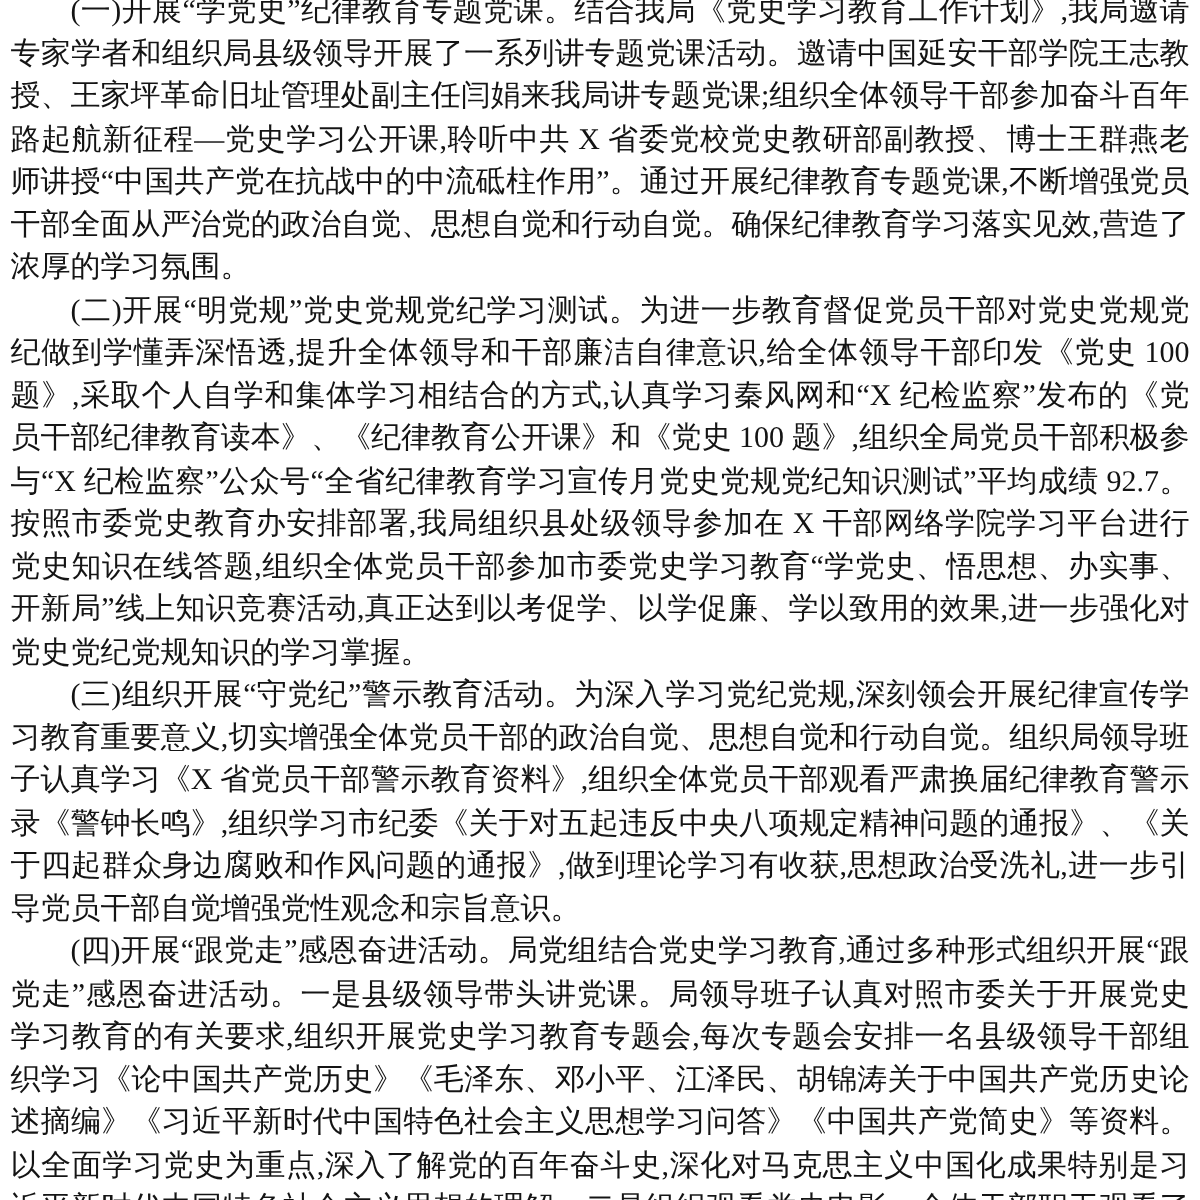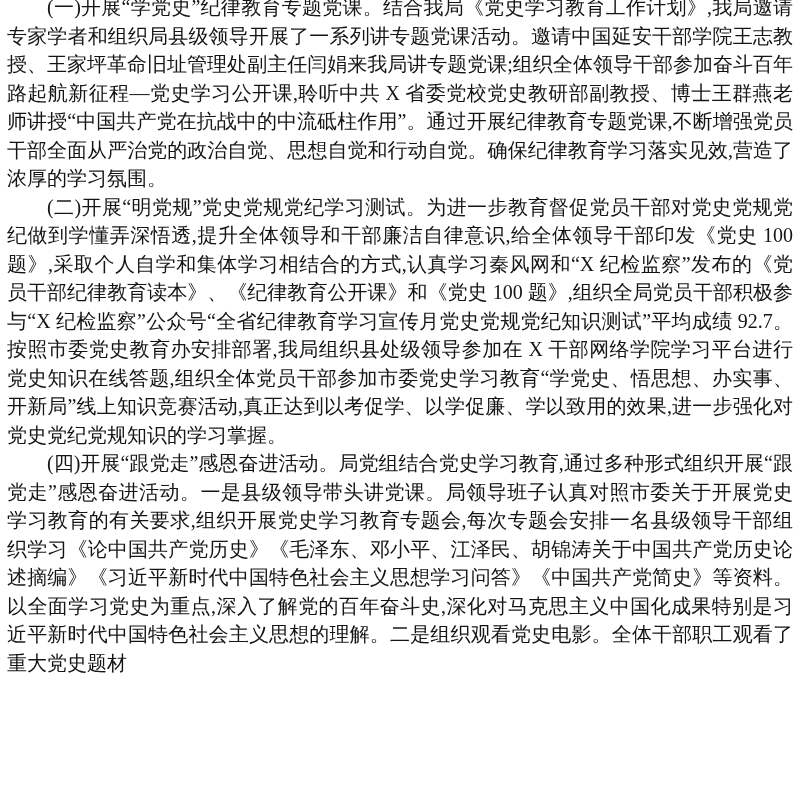--- a/index.html
+++ b/index.html
@@ -32,14 +32,15 @@
     text-indent: 2em;
     word-break: break-all;
   }
 </style>
 </head>
 <body>
 
 <div class="page">
   <p class="para">(一)开展“学党史”纪律教育专题党课。结合我局《党史学习教育工作计划》,我局邀请专家学者和组织局县级领导开展了一系列讲专题党课活动。邀请中国延安干部学院王志教授、王家坪革命旧址管理处副主任闫娟来我局讲专题党课;组织全体领导干部参加奋斗百年路起航新征程—党史学习公开课,聆听中共 X 省委党校党史教研部副教授、博士王群燕老师讲授“中国共产党在抗战中的中流砥柱作用”。通过开展纪律教育专题党课,不断增强党员干部全面从严治党的政治自觉、思想自觉和行动自觉。确保纪律教育学习落实见效,营造了浓厚的学习氛围。</p>
   <p class="para">(二)开展“明党规”党史党规党纪学习测试。为进一步教育督促党员干部对党史党规党纪做到学懂弄深悟透,提升全体领导和干部廉洁自律意识,给全体领导干部印发《党史 100 题》,采取个人自学和集体学习相结合的方式,认真学习秦风网和“X 纪检监察”发布的《党员干部纪律教育读本》、《纪律教育公开课》和《党史 100 题》,组织全局党员干部积极参与“X 纪检监察”公众号“全省纪律教育学习宣传月党史党规党纪知识测试”平均成绩 92.7。按照市委党史教育办安排部署,我局组织县处级领导参加在 X 干部网络学院学习平台进行党史知识在线答题,组织全体党员干部参加市委党史学习教育“学党史、悟思想、办实事、开新局”线上知识竞赛活动,真正达到以考促学、以学促廉、学以致用的效果,进一步强化对党史党纪党规知识的学习掌握。</p>
+  <p class="para">(三)组织开展“守党纪”警示教育活动。为深入学习党纪党规,深刻领会开展纪律宣传学习教育重要意义,切实增强全体党员干部的政治自觉、思想自觉和行动自觉。组织局领导班子认真学习《X 省党员干部警示教育资料》,组织全体党员干部观看严肃换届纪律教育警示录《警钟长鸣》,组织学习市纪委《关于对五起违反中央八项规定精神问题的通报》、《关于四起群众身边腐败和作风问题的通报》,做到理论学习有收获,思想政治受洗礼,进一步引导党员干部自觉增强党性观念和宗旨意识。</p>
   <p class="para">(四)开展“跟党走”感恩奋进活动。局党组结合党史学习教育,通过多种形式组织开展“跟党走”感恩奋进活动。一是县级领导带头讲党课。局领导班子认真对照市委关于开展党史学习教育的有关要求,组织开展党史学习教育专题会,每次专题会安排一名县级领导干部组织学习《论中国共产党历史》《毛泽东、邓小平、江泽民、胡锦涛关于中国共产党历史论述摘编》《习近平新时代中国特色社会主义思想学习问答》《中国共产党简史》等资料。以全面学习党史为重点,深入了解党的百年奋斗史,深化对马克思主义中国化成果特别是习近平新时代中国特色社会主义思想的理解。二是组织观看党史电影。全体干部职工观看了重大党史题材</p>
 </div>
 
 </body></html>

